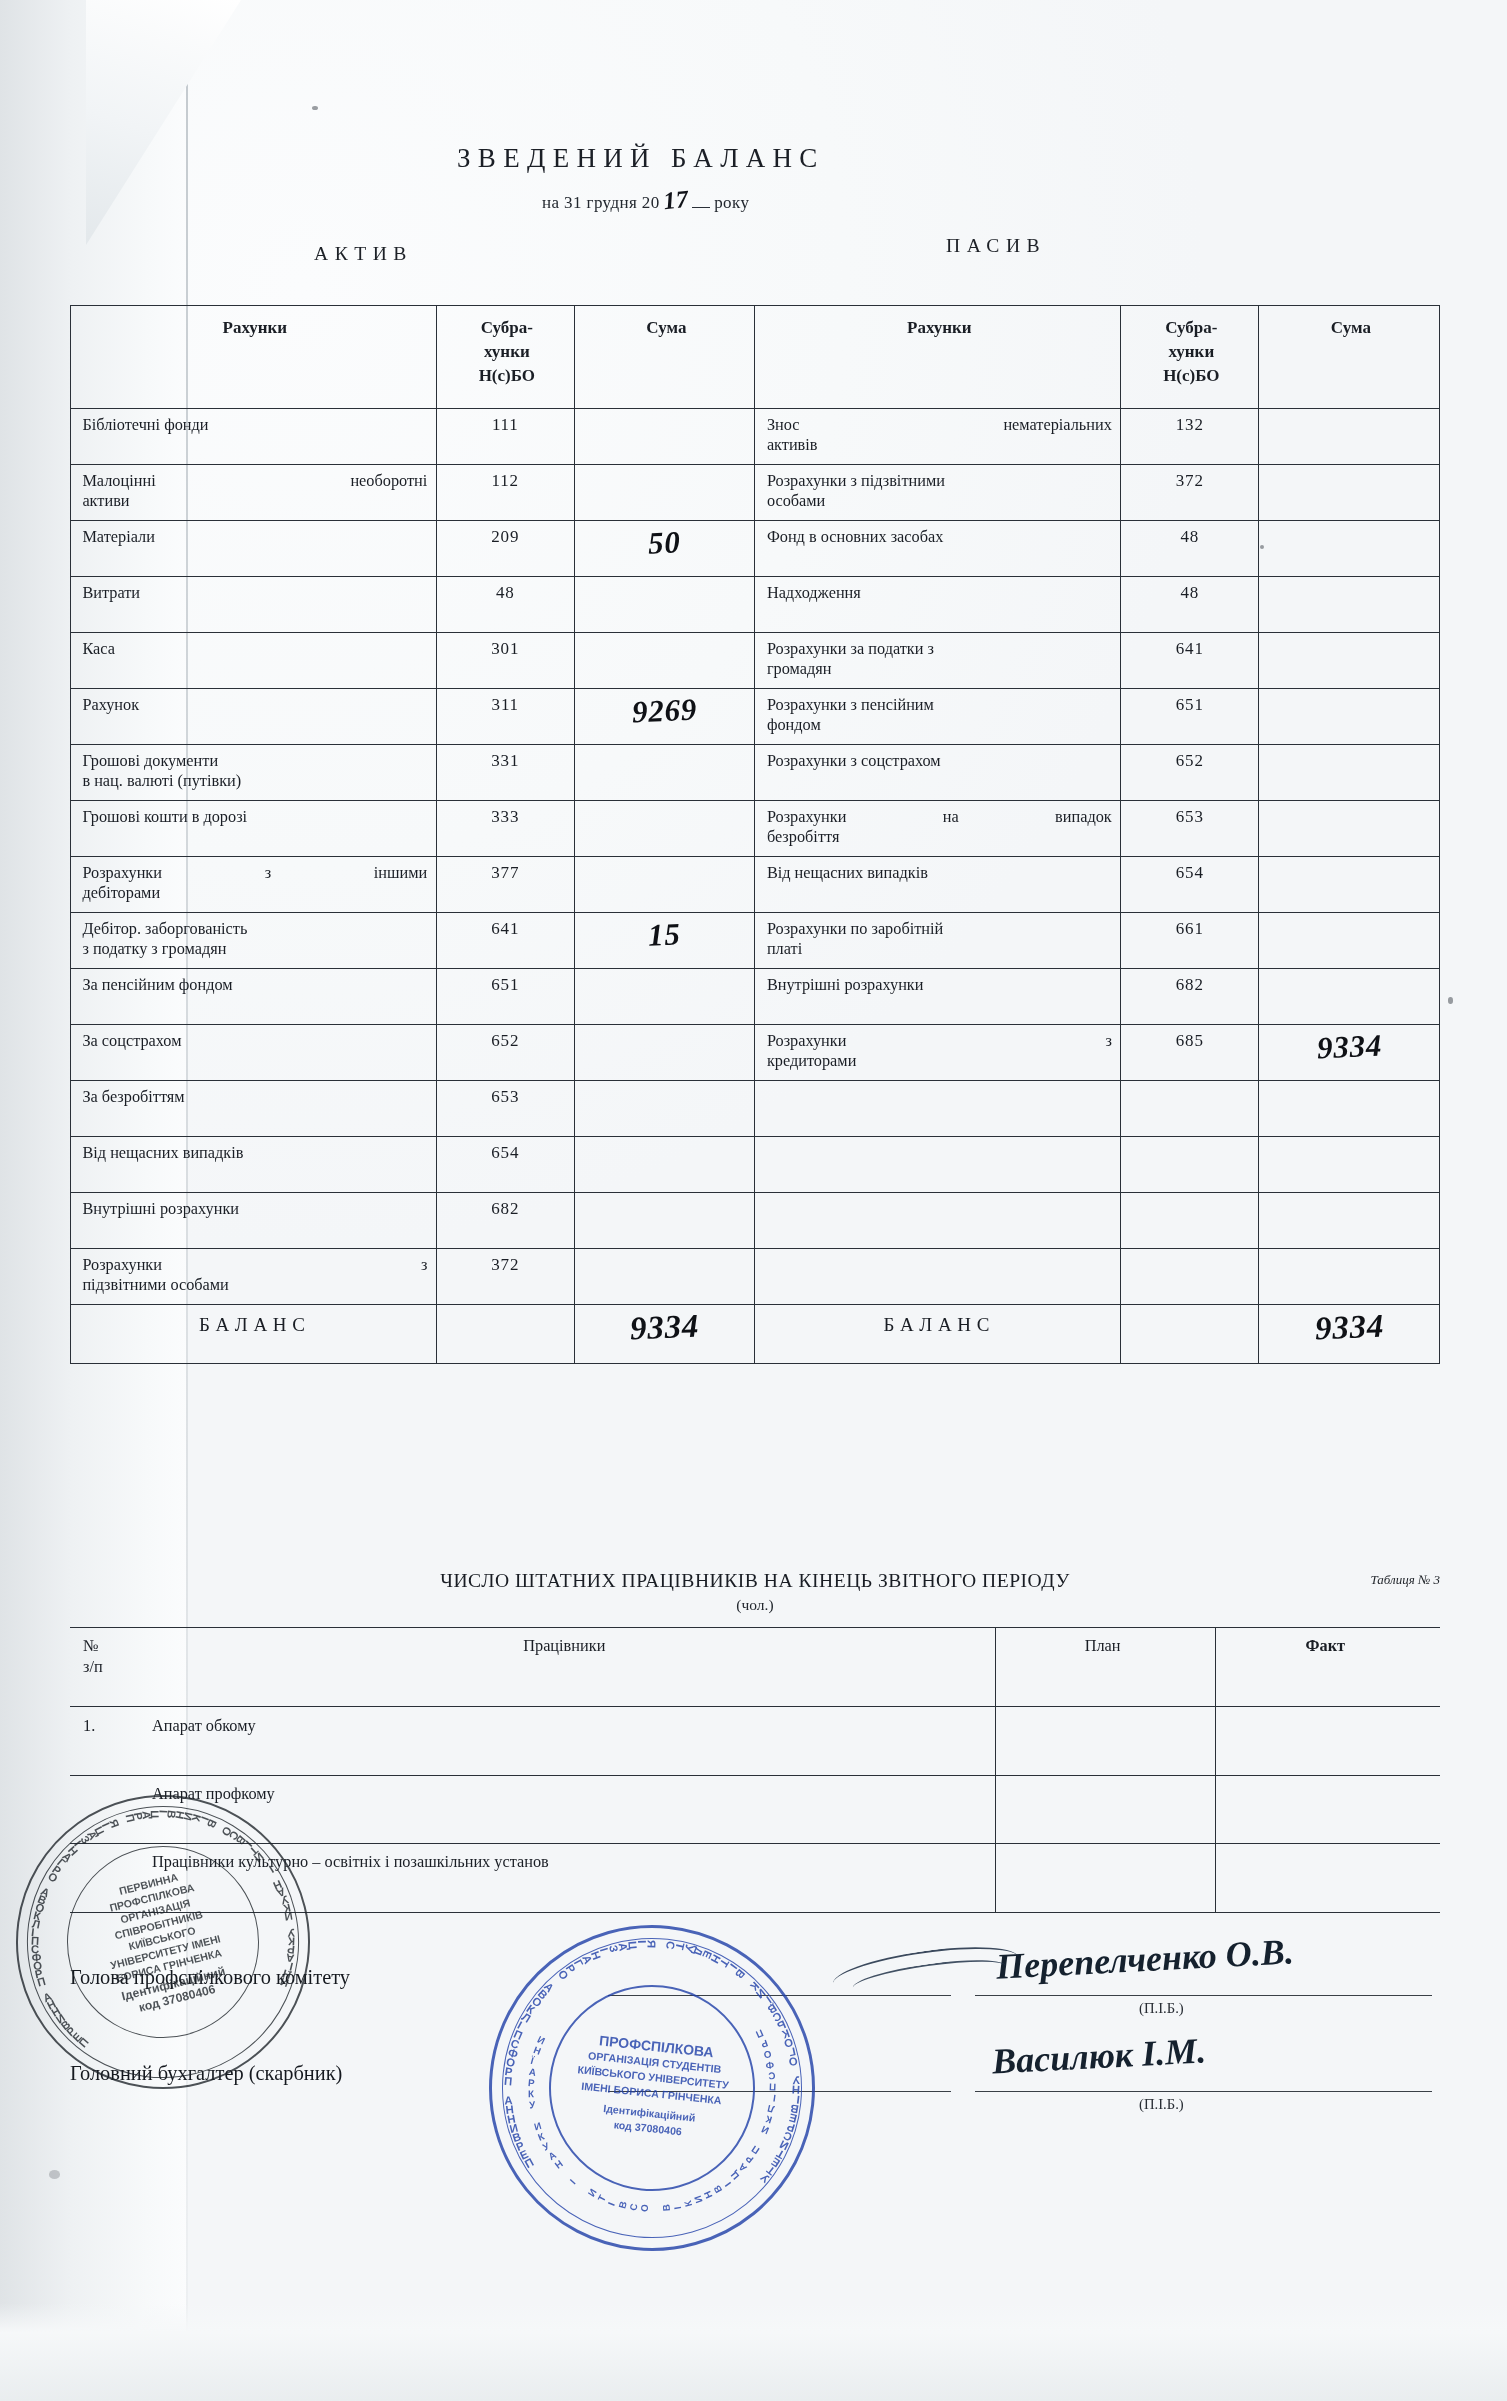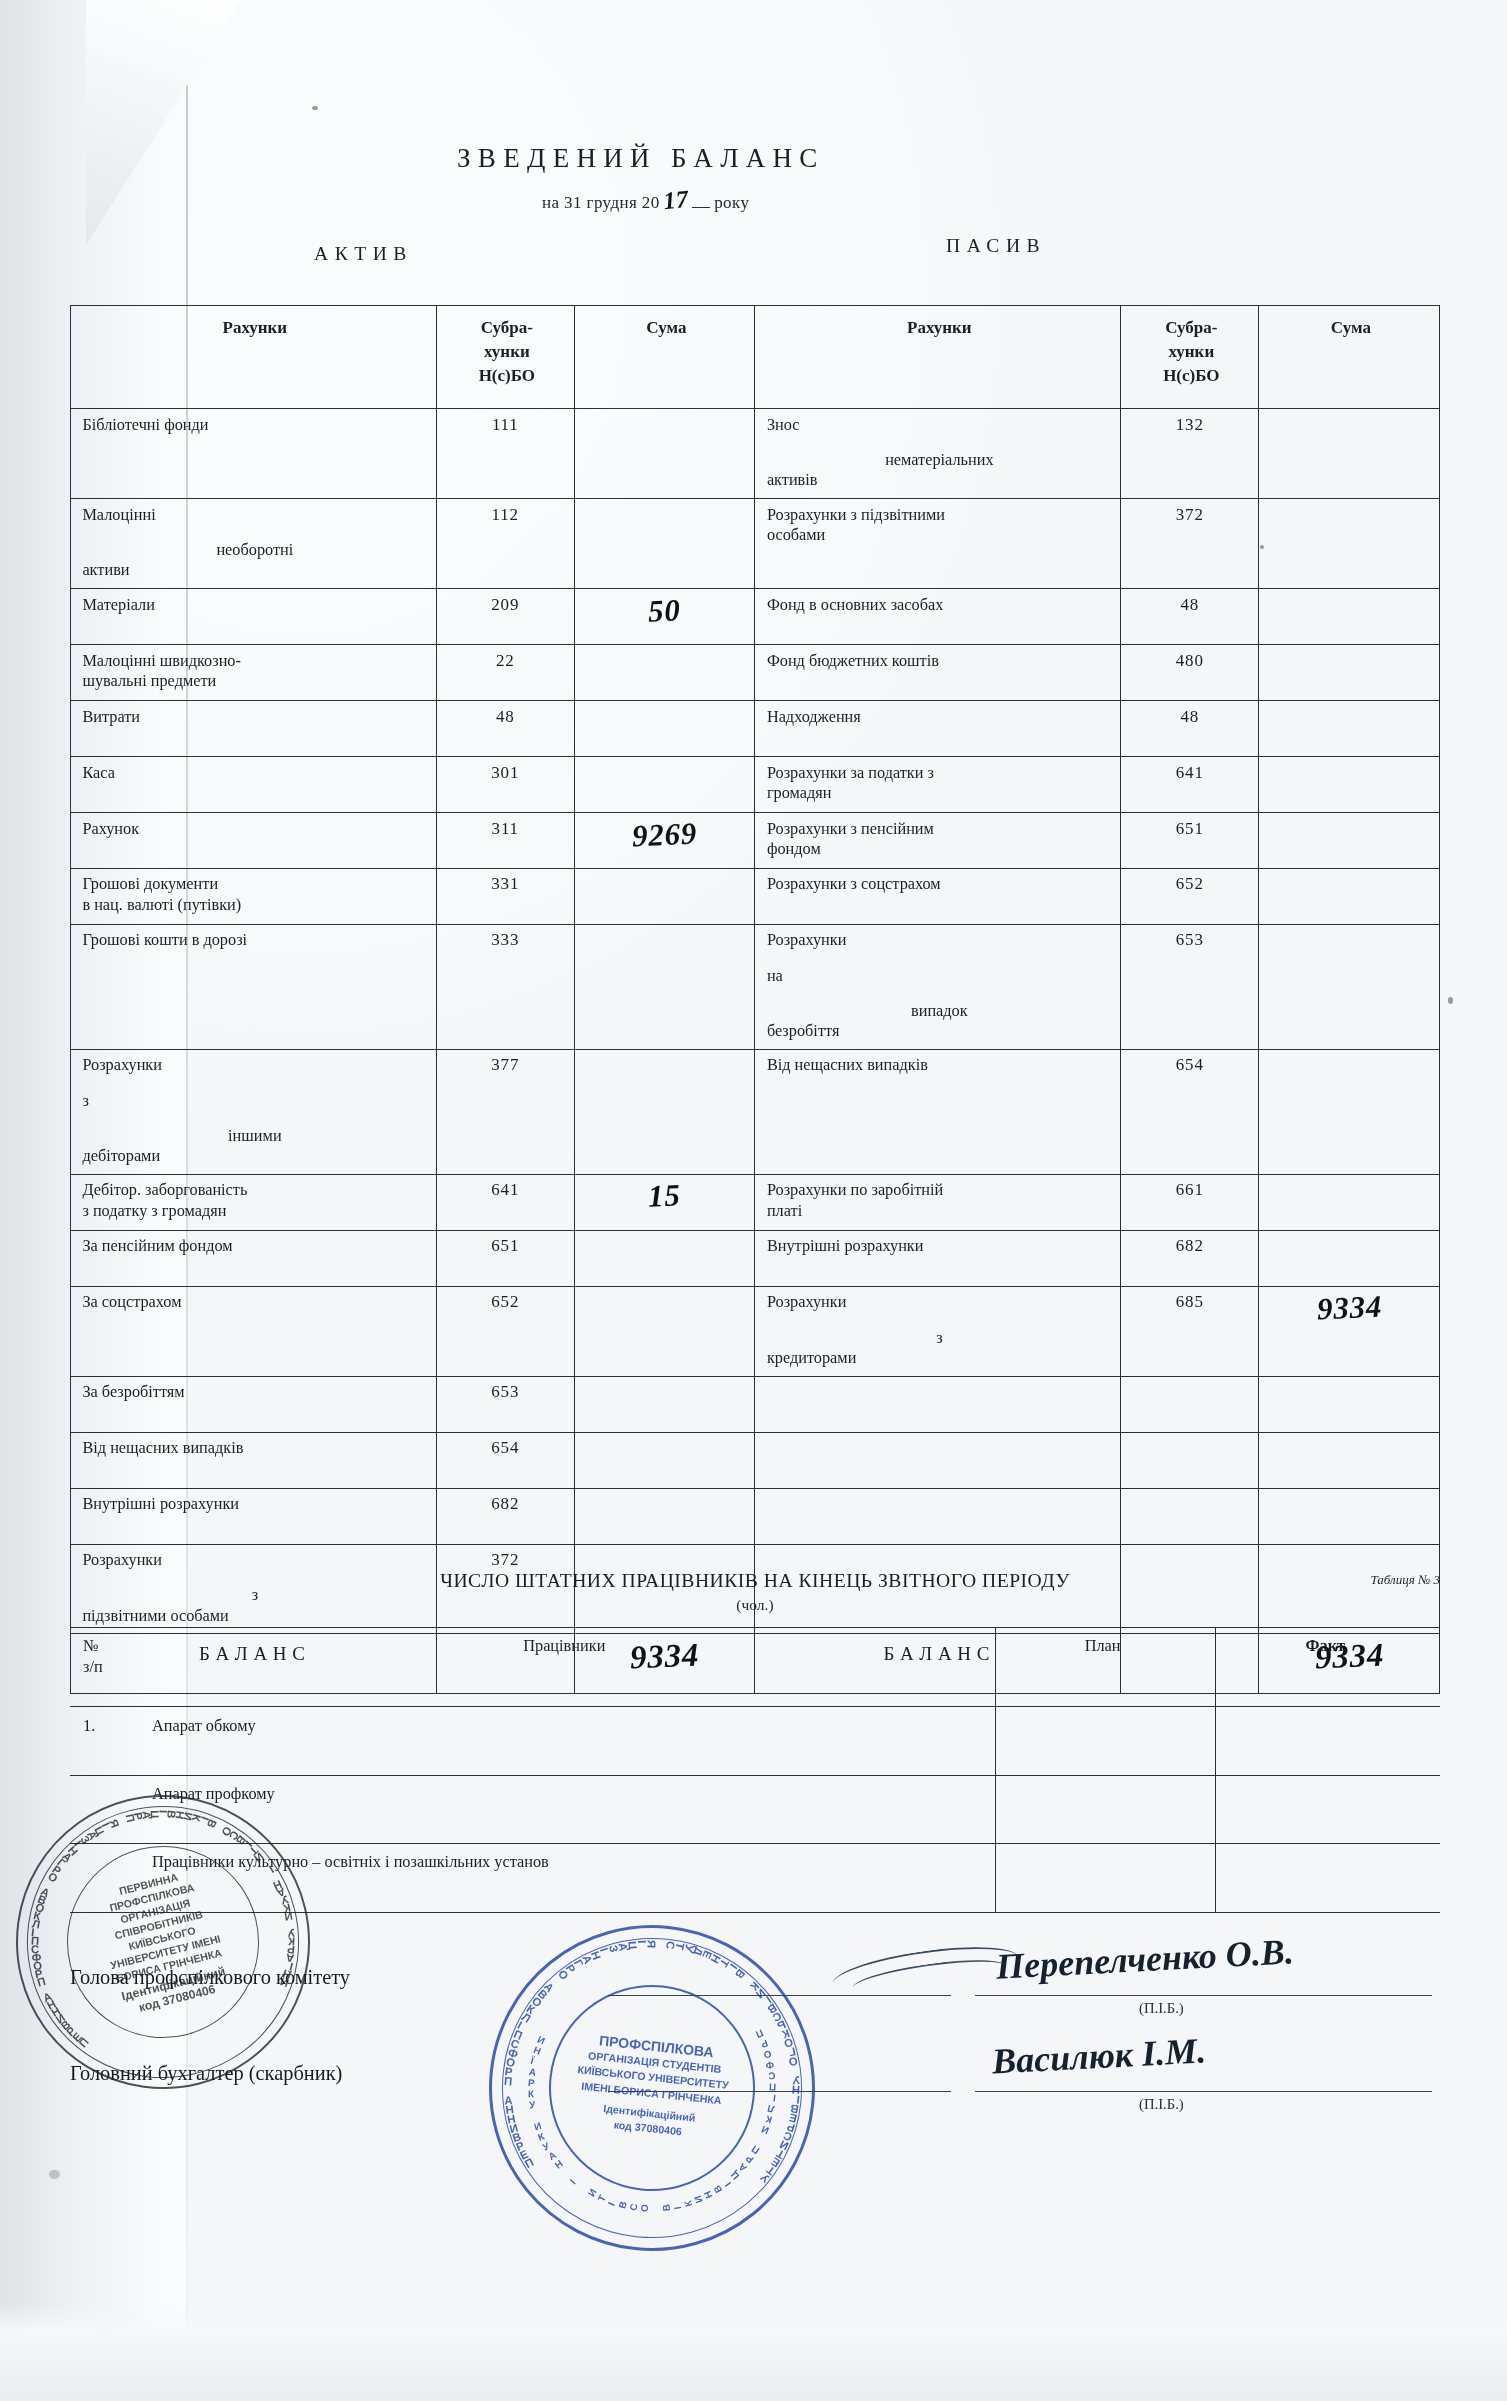--- a/index.html
+++ b/index.html
@@ -109,21 +109,20 @@
     text-align:center;
     font-size:17px;
     letter-spacing:0.8px;
     padding-left:0;padding-right:0;
   }
   .cell.sum{padding-left:0;padding-right:0;text-align:center;}
   .two-line{
     display:flex;
     justify-content:space-between;
     gap:14.7px;
-    flex-direction:column;
   }
   .two-line span:last-child{white-space:nowrap;text-align:center;}
   .cell.total{
     text-align:center;
     letter-spacing:5.7px;
     font-size:19px;
     padding-top:9.8px;
     min-height:41px;
   }
   .hw-sum{
@@ -388,45 +387,20 @@
             <td>
               <div class="cell sum"><span class="hw-sum">50</span></div>
             </td>
             <td>
               <div class="cell">
                 <div>Фонд в основних засобах</div>
               </div>
             </td>
             <td>
               <div class="cell code">48</div>
-            </td>
-            <td>
-              <div class="cell sum"></div>
-            </td>
-          </tr>
-          <tr>
-            <td>
-              <div class="cell">
-                <div>Малоцінні швидкозно-</div>
-                <div>шувальні предмети</div>
-              </div>
-            </td>
-            <td>
-              <div class="cell code">22</div>
-            </td>
-            <td>
-              <div class="cell sum"></div>
-            </td>
-            <td>
-              <div class="cell">
-                <div>Фонд бюджетних коштів</div>
-              </div>
-            </td>
-            <td>
-              <div class="cell code">480</div>
             </td>
             <td>
               <div class="cell sum"></div>
             </td>
           </tr>
           <tr>
             <td>
               <div class="cell">
                 <div>Витрати</div>
               </div>

